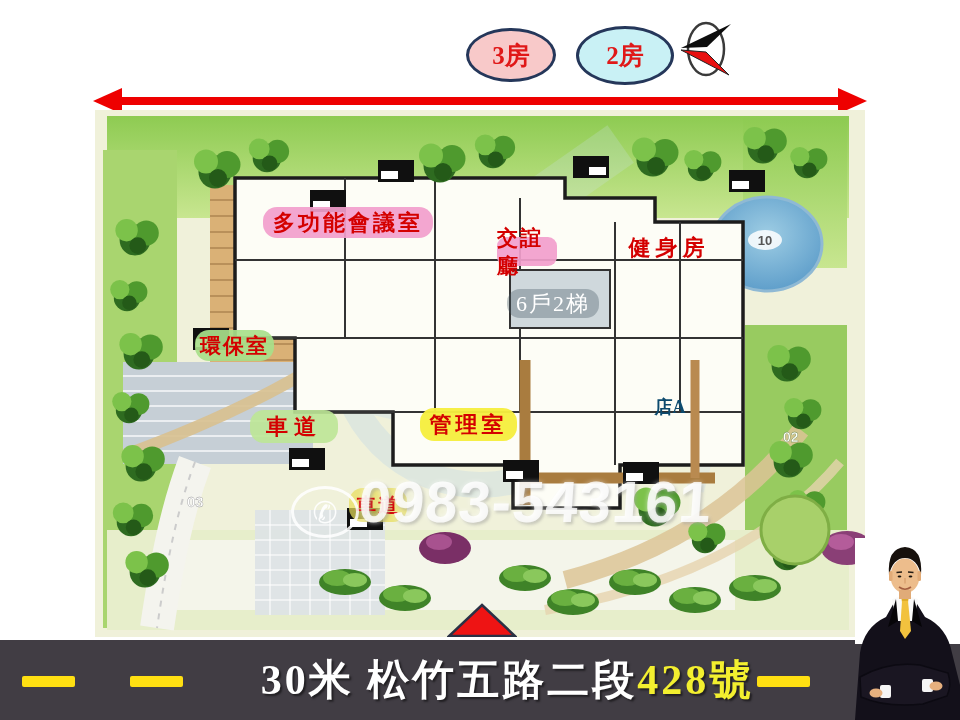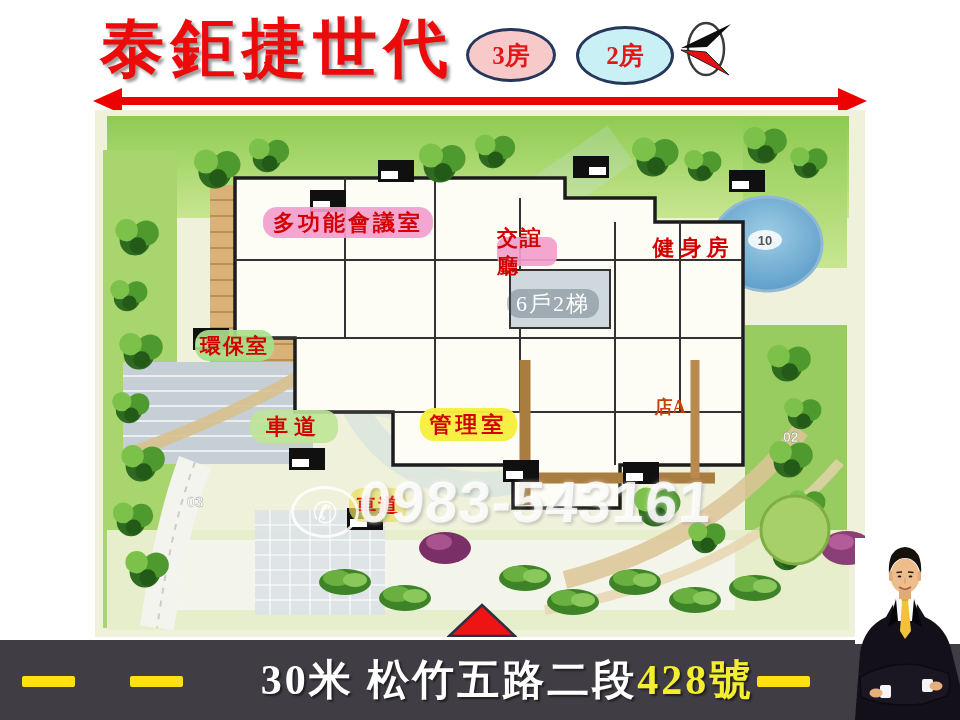--- a/index.html
+++ b/index.html
@@ -17,28 +17,28 @@
   .badge2{left:576px;top:26px;width:92px;height:53px;background:#c9f1f5;}
   .compass{position:absolute;left:678px;top:18px;width:58px;height:62px;}
   .arrow-line{position:absolute;left:0;top:86px;width:960px;height:30px;}
   
   .siteplan{position:absolute;left:95px;top:110px;width:770px;height:527px;background:#f0f1da;}
   .siteplan svg.art{position:absolute;left:0;top:0;}
   .plan-label{position:absolute;display:flex;align-items:center;justify-content:center;
          font-family:"Liberation Serif",serif;font-weight:bold;color:#d40000;border-radius:14px;}
   .lab-meeting{left:168px;top:97px;width:170px;height:31px;background:rgba(242,158,204,0.92);font-size:22px;letter-spacing:3px;}
   .lab-lounge{left:402px;top:127px;width:60px;height:29px;background:rgba(242,158,204,0.92);font-size:21px;letter-spacing:2px;border-radius:9px;}
-  .lab-gym{left:556px;top:124px;width:84px;height:28px;font-size:22px;letter-spacing:5px;}
+  .lab-gym{left:532px;top:124px;width:84px;height:28px;font-size:22px;letter-spacing:5px;}
   .lab-units{left:412px;top:179px;width:92px;height:29px;background:rgba(70,90,100,0.35);
              color:#ffffff;font-size:22px;letter-spacing:2px;border-radius:13px;font-weight:normal;}
   .lab-recycle{left:100px;top:220px;width:79px;height:31px;background:rgba(168,224,138,0.92);font-size:21px;letter-spacing:2px;}
   .lab-drive1{left:155px;top:300px;width:88px;height:33px;background:rgba(188,229,150,0.9);font-size:22px;letter-spacing:6px;}
   .lab-mgmt{left:325px;top:298px;width:97px;height:33px;background:rgba(246,238,62,0.96);font-size:22px;letter-spacing:4px;}
   .lab-drive2{left:254px;top:378px;width:58px;height:34px;background:rgba(232,222,90,0.72);font-size:20px;letter-spacing:2px;}
-  .lab-shop{left:553px;top:286px;width:44px;height:22px;color:#c2410c;font-size:18px;background:none;font-weight:bold;}
+  .lab-shop{left:553px;top:286px;width:44px;height:22px;color:#0c4a6e;font-size:18px;background:none;font-weight:bold;}
   
   .phone-mark{position:absolute;left:188px;top:358px;width:440px;height:84px;color:rgba(255,255,255,0.82);}
   .phone-oval{position:absolute;left:8px;top:18px;width:62px;height:46px;border:3px solid rgba(255,255,255,0.85);
               border-radius:50%;display:flex;align-items:center;justify-content:center;
               font-size:30px;color:rgba(255,255,255,0.9);}
   .phone-num{position:absolute;left:76px;top:0;font-family:"Liberation Sans",sans-serif;font-weight:bold;
              font-size:58px;letter-spacing:1px;transform:skewX(-4deg);
              text-shadow:0 0 5px rgba(255,255,255,0.55),2px 2px 3px rgba(90,90,90,0.35);}
   .triangle{position:absolute;left:352px;top:493px;width:70px;height:34px;}
   
@@ -50,21 +50,20 @@
            color:#ffffff;white-space:nowrap;text-shadow:2px 2px 2px rgba(0,0,0,0.5);}
   .address .num{color:#f3ef2f;}
   
   .realtor{position:absolute;left:828px;top:535px;width:132px;height:185px;}
 </style>
 </head>
 <body>
 
 <div id="slide">
 
-  <div class="title">泰鉅捷世代</div>
 
   <div class="badge badge3">
     <span>3房</span>
   </div>
   <div class="badge badge2">
     <span>2房</span>
   </div>
 
   <svg class="compass" viewBox="0 0 58 62">
     <ellipse cx="28" cy="31" rx="18" ry="26" fill="none" stroke="#3a3a3a" stroke-width="2.5"></ellipse>

